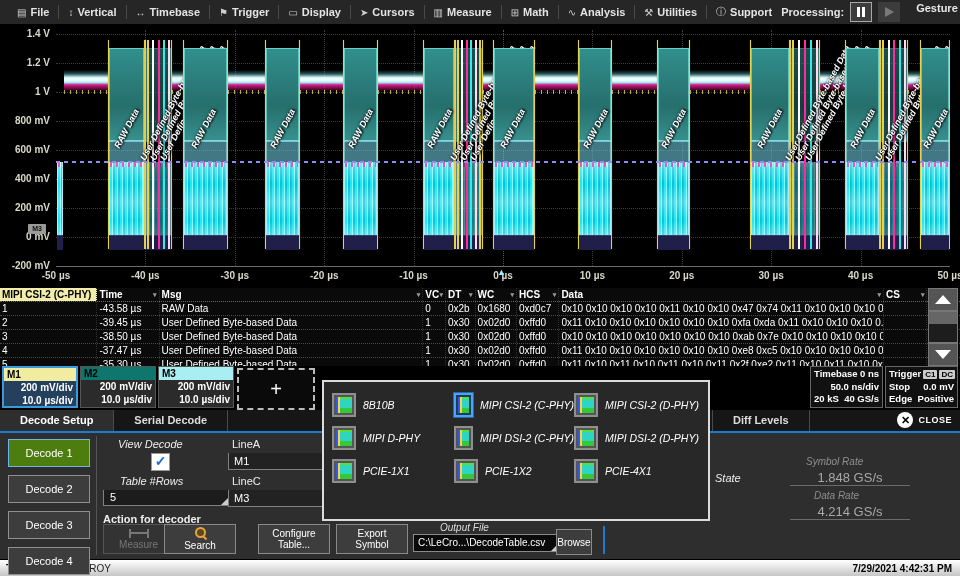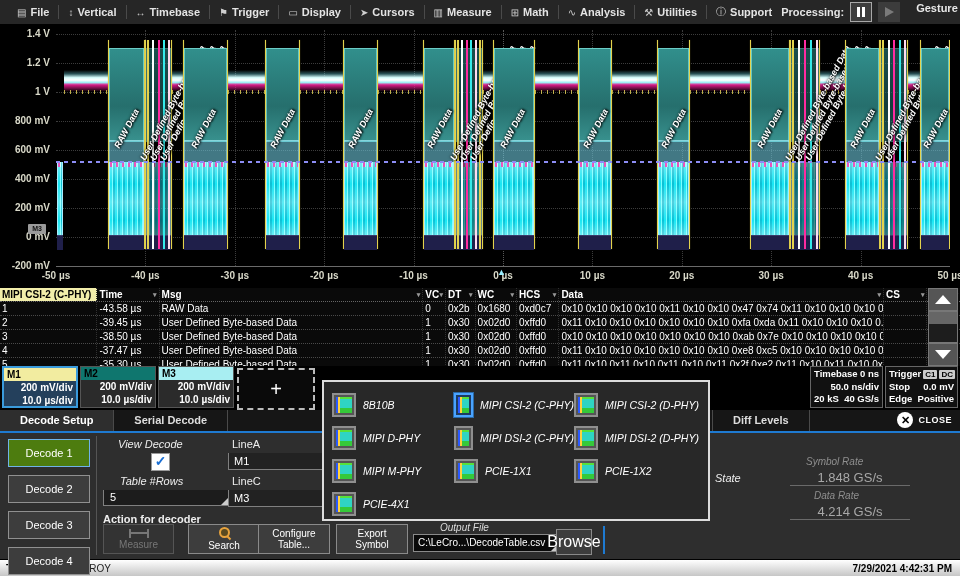--- a/index.html
+++ b/index.html
@@ -128,33 +128,33 @@
   #linea-label{left:232px;top:28px;}
   #linea-field{position:absolute;left:228px;top:43px;width:95px;height:16px;background:#222;
         border:1px solid #808080;border-top:none;color:#fff;font-size:11px;padding-left:5px;line-height:16px;}
   #linec-label{left:232px;top:65px;}
   #linec-field{position:absolute;left:228px;top:80px;width:95px;height:16px;background:#222;
         border:1px solid #808080;border-top:none;color:#fff;font-size:11px;padding-left:5px;line-height:16px;}
   #action-label{left:103px;top:103px;font-weight:bold;}
   .act-btn{position:absolute;top:114px;height:28px;background:#3d3d3d;border:1px solid #8a8a8a;
         color:#fff;font-size:10px;display:flex;flex-direction:column;align-items:center;justify-content:center;line-height:11px;}
   #measure-btn{left:103px;width:69px;color:#777;background:#333;border-color:#555;}
-  #search-btn{left:188px;width:70px;}
+  #search-btn{left:164px;width:70px;}
   #configure-btn{left:258px;width:70px;}
   #export-btn{left:336px;width:70px;}
   .cal{width:16px;height:9px;border-left:2px solid #777;border-right:2px solid #777;position:relative;margin-bottom:1px;}
   .cal:after{content:"";position:absolute;left:0;right:0;top:3px;height:2px;background:#777;}
   .mag{position:relative;width:13px;height:12px;margin-bottom:1px;}
   .mag .lens{position:absolute;left:1px;top:0;width:7px;height:7px;border:2px solid #e8a33d;border-radius:50%;background:#5a4a20;}
   .mag .handle{position:absolute;left:9px;top:8px;width:5px;height:2px;background:#e8a33d;transform:rotate(45deg);transform-origin:left center;}
   #outfile-label{left:440px;top:112px;font-size:10px;}
   #outfile-field{position:absolute;left:413px;top:124px;width:140px;height:16px;background:#0a0a0a;
         border:1px solid #8a8a8a;color:#fff;font-size:10px;padding-left:4px;line-height:16px;white-space:nowrap;overflow:hidden;}
   #browse-btn{position:absolute;left:556px;top:119px;width:34px;height:24px;background:#3d3d3d;border:1px solid #8a8a8a;
-        color:#fff;font-size:16px;display:flex;align-items:center;justify-content:center;}
+        color:#fff;font-size:10px;display:flex;align-items:center;justify-content:center;}
   #blue-vline{position:absolute;left:603px;top:116px;width:2px;height:28px;background:#1e7ad1;}
   #state-label{left:715px;top:62px;}
   #symrate-label{left:806px;top:46px;font-size:10px;}
   .rate-field{position:absolute;left:790px;width:120px;height:15px;border-bottom:1px solid #6a6a6a;
         color:#a8a8a8;font-size:13px;text-align:center;line-height:15px;}
   #symrate-value{top:60px;}
   #datarate-label{left:814px;top:80px;font-size:10px;}
   #datarate-value{top:94px;}
 
   
@@ -740,26 +740,20 @@
         <div class="pitem">
           <div class="picon">
             <div class="picon-inner"></div>
           </div>
           <div class="plab">MIPI DSI-2 (D-PHY)</div>
         </div>
         <div class="pitem">
           <div class="picon">
             <div class="picon-inner"></div>
           </div>
-          <div class="plab">MIPI M-PHY</div>
-        </div>
-        <div class="pitem">
-          <div class="picon">
-            <div class="picon-inner"></div>
-          </div>
           <div class="plab">PCIE-1X1</div>
         </div>
         <div class="pitem">
           <div class="picon">
             <div class="picon-inner"></div>
           </div>
           <div class="plab">PCIE-1X2</div>
         </div>
         <div class="pitem">
           <div class="picon">

